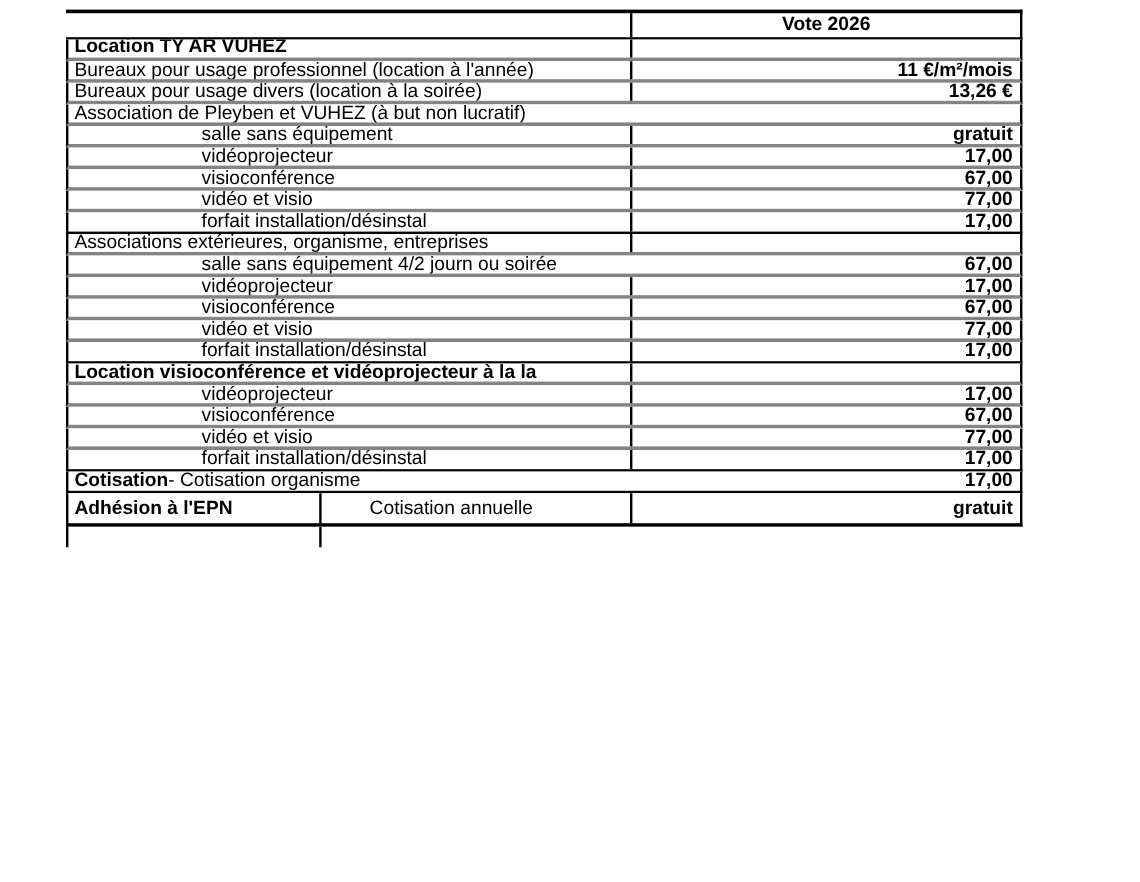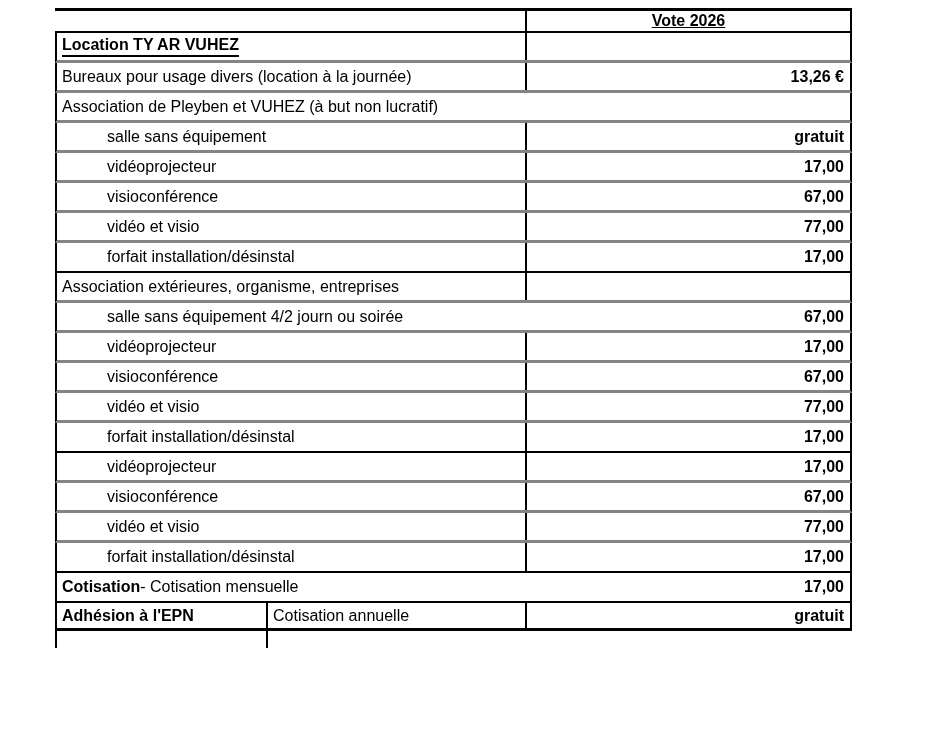--- a/index.html
+++ b/index.html
@@ -19,56 +19,56 @@
     width: 797px;
   }
   .row {
     display: flex;
     box-sizing: border-box;
     align-items: stretch;
     border-left: 2px solid #000;
     border-right: 2px solid #000;
     background: #ffffff;
     font-size: 16px;
-    height: 30px;
+    height: 18px;
   }
   .row.header  { height: 25px; border-top: 3px solid #000; border-left: none; }
-  .row.split3  { height: 28px; }
+  .row.split3  { height: 28px; gap: 35px; }
   .row.stub    { height: 17px; border-right: none; }
   .bb-gray  { border-bottom: 3px solid #848484; }
   .bb-black { border-bottom: 2px solid #000000; }
   .bb-thick { border-bottom: 3px solid #000000; }
   .bb-none  { border-bottom: none; }
 
   .lbl {
     flex: 1;
     display: flex;
     align-items: center;
     padding-left: 5px;
     white-space: nowrap;
     overflow: hidden;
   }
-  .lbl.indent { padding-left: 50px; }
+  .lbl.indent { padding-left: 111px; }
   .bold { font-weight: bold; }
   .ul span.u { border-bottom: 2px solid #000; padding-bottom: 1px; }
 
   .val {
     width: 325px;
     box-sizing: border-box;
     border-left: 2px solid #000;
     display: flex;
     align-items: center;
     justify-content: flex-end;
     padding-right: 6px;
     font-weight: bold;
     white-space: nowrap;
     overflow: hidden;
   }
   .val.no-div { border-left: none; }
-  .val.center { justify-content: center; padding-right: 0; text-decoration: underline; }
+  .val.center { justify-content: center; padding-right: 0; }
 
   .c1 {
     width: 211px;
     box-sizing: border-box;
     border-right: 2px solid #000;
     display: flex;
     align-items: center;
     padding-left: 5px;
     white-space: nowrap;
     overflow: hidden;
@@ -96,21 +96,25 @@
       <div class="lbl"></div>
       <div class="val center">Vote 2026</div>
     </div>
     <div class="row std bb-gray">
       <div class="lbl bold ul">
         <span class="u">Location TY AR VUHEZ</span>
       </div>
       <div class="val"></div>
     </div>
     <div class="row std bb-gray">
-      <div class="lbl">Bureaux pour usage divers (location à la journée)</div>
+      <div class="lbl">Bureaux pour usage professionnel (location à l'année)</div>
+      <div class="val">11 €/m²/mois</div>
+    </div>
+    <div class="row std bb-gray">
+      <div class="lbl">Bureaux pour usage divers (location à la soirée)</div>
       <div class="val">13,26 €</div>
     </div>
     <div class="row std bb-gray">
       <div class="lbl">Association de Pleyben et VUHEZ (à but non lucratif)</div>
     </div>
     <div class="row std bb-gray">
       <div class="lbl indent">salle sans équipement</div>
       <div class="val">gratuit</div>
     </div>
     <div class="row std bb-gray">
@@ -123,21 +127,21 @@
     </div>
     <div class="row std bb-gray">
       <div class="lbl indent">vidéo et visio</div>
       <div class="val">77,00</div>
     </div>
     <div class="row std bb-black">
       <div class="lbl indent">forfait installation/désinstal</div>
       <div class="val">17,00</div>
     </div>
     <div class="row std bb-gray">
-      <div class="lbl">Association extérieures, organisme, entreprises</div>
+      <div class="lbl">Associations extérieures, organisme, entreprises</div>
       <div class="val"></div>
     </div>
     <div class="row std bb-gray">
       <div class="lbl indent">salle sans équipement 4/2 journ ou soirée</div>
       <div class="val no-div">67,00</div>
     </div>
     <div class="row std bb-gray">
       <div class="lbl indent">vidéoprojecteur</div>
       <div class="val">17,00</div>
     </div>
@@ -147,39 +151,43 @@
     </div>
     <div class="row std bb-gray">
       <div class="lbl indent">vidéo et visio</div>
       <div class="val">77,00</div>
     </div>
     <div class="row std bb-black">
       <div class="lbl indent">forfait installation/désinstal</div>
       <div class="val">17,00</div>
     </div>
     <div class="row std bb-gray">
+      <div class="lbl bold">Location visioconférence et vidéoprojecteur à la la</div>
+      <div class="val"></div>
+    </div>
+    <div class="row std bb-gray">
       <div class="lbl indent">vidéoprojecteur</div>
       <div class="val">17,00</div>
     </div>
     <div class="row std bb-gray">
       <div class="lbl indent">visioconférence</div>
       <div class="val">67,00</div>
     </div>
     <div class="row std bb-gray">
       <div class="lbl indent">vidéo et visio</div>
       <div class="val">77,00</div>
     </div>
     <div class="row std bb-black">
       <div class="lbl indent">forfait installation/désinstal</div>
       <div class="val">17,00</div>
     </div>
     <div class="row std bb-black">
       <div class="lbl">
         <span class="bold">Cotisation</span>
-        <span> - Cotisation mensuelle</span>
+        <span> - Cotisation organisme</span>
       </div>
       <div class="val no-div">17,00</div>
     </div>
     <div class="row split3 bb-thick">
       <div class="c1 bold">Adhésion à l'EPN</div>
       <div class="c2">Cotisation annuelle</div>
       <div class="val">gratuit</div>
     </div>
     <div class="row stub bb-none">
       <div class="stub-inner"></div>

